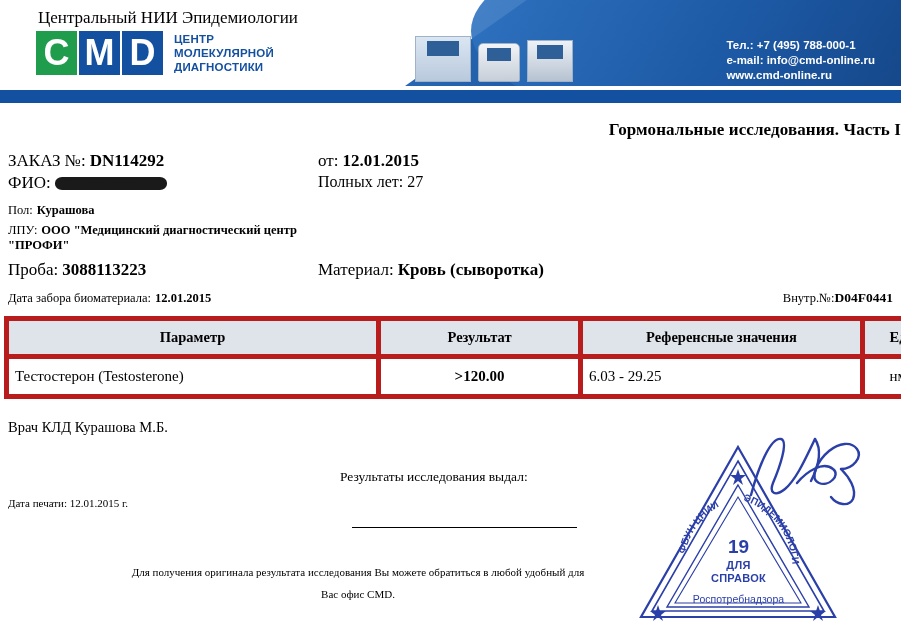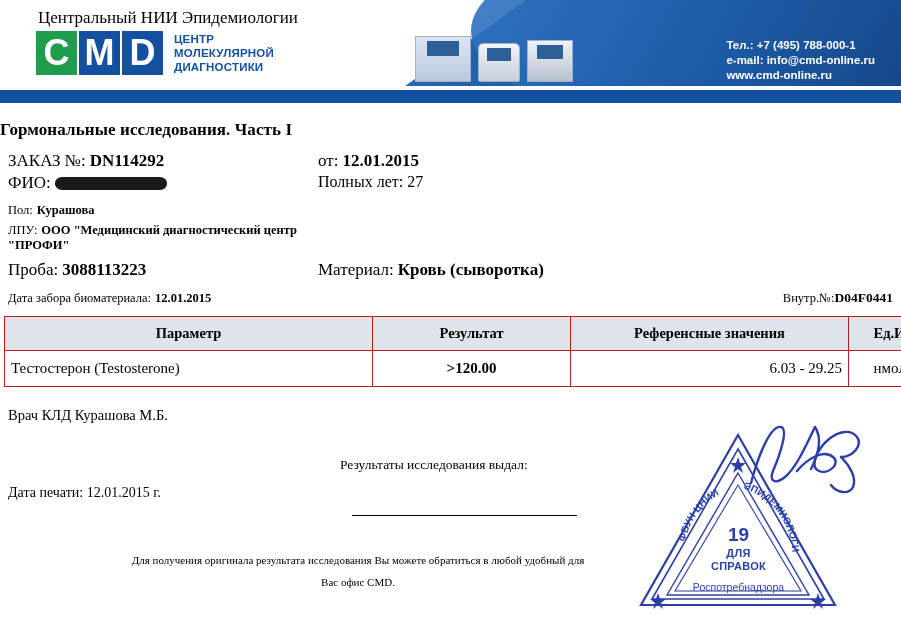--- a/index.html
+++ b/index.html
@@ -135,21 +135,21 @@
   .dev3 { width: 44px; height: 40px; background: linear-gradient(180deg,#eef2f7,#b6c2d1); }
   .dev-screen {
     width: 60%;
     height: 34%;
     margin: 4px auto 0;
     background: #2e5f96;
   }
 
   
   .doc-title {
-    text-align: left;
+    text-align: right;
     font-size: 17px;
     font-weight: bold;
     margin-top: 17px;
     letter-spacing: .1px;
   }
 
   .fields {
     position: relative;
     margin-top: 11px;
     padding: 0 8px 0 8px;
@@ -201,58 +201,58 @@
   .inner-no b { font-size: 13.5px; }
 
   
   .results {
     margin: 10px 4px 0 4px;
     border-collapse: collapse;
     width: 893px;
     table-layout: fixed;
   }
   .results th, .results td {
-    border: 1px solid #b91c1c;
+    border: 5px solid #b91c1c;
     padding: 4px 6px;
     font-size: 15px;
   }
   .results thead th {
     background: #dfe3ea;
     font-weight: bold;
     text-align: center;
     height: 25px;
     font-size: 14.5px;
   }
   .results td {
     height: 27px;
   }
   .c-param  { width: 355px; text-align: left; }
   .c-result { width: 185px; text-align: center; font-weight: bold; }
-  .c-ref    { width: 265px; text-align: right; }
+  .c-ref    { width: 265px; text-align: left; }
   .c-unit   { width: 88px;  text-align: center; }
 
   
   .footer {
     position: relative;
     margin-top: 20px;
     padding: 0 8px;
     height: 215px;
   }
   .doctor { font-size: 14.5px; }
   .issued {
     position: absolute;
     left: 340px;
     top: 50px;
     font-size: 13.5px;
   }
   .print-date {
     position: absolute;
     left: 8px;
     top: 78px;
-    font-size: 14px;
+    font-size: 11px;
   }
   .sign-line {
     position: absolute;
     left: 352px;
     top: 108px;
     width: 225px;
     border-bottom: 1px solid #000;
   }
   .note {
     position: absolute;

